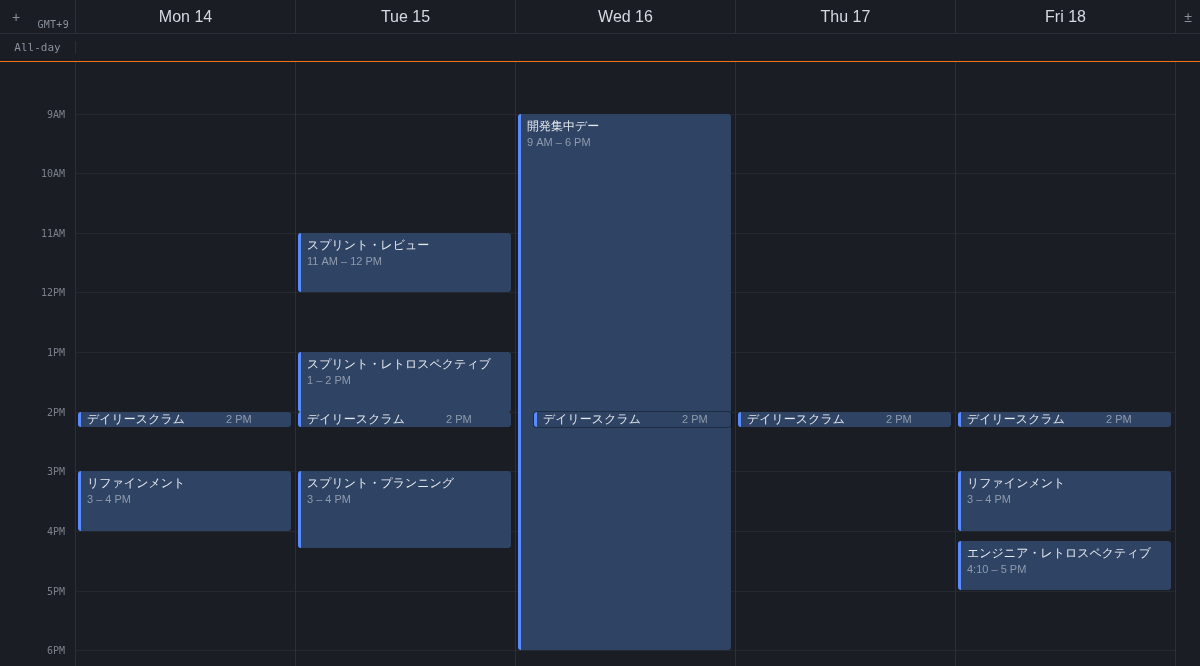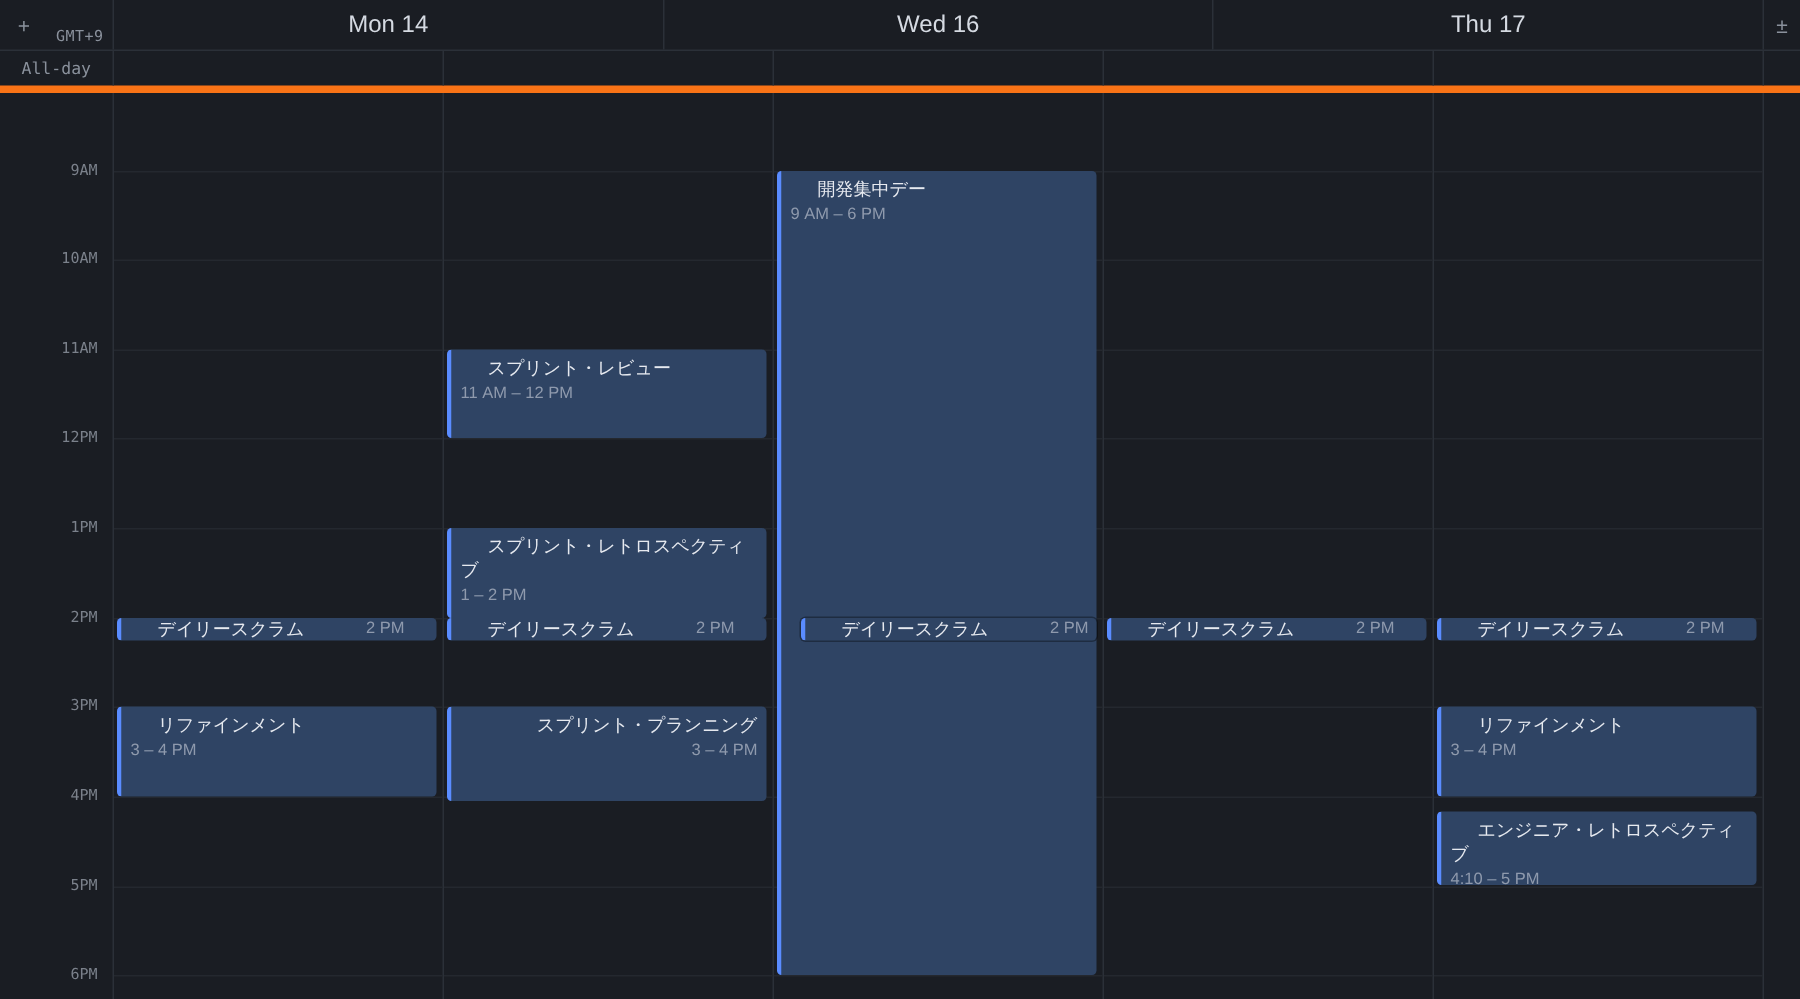--- a/index.html
+++ b/index.html
@@ -9,59 +9,61 @@
   
   .header-row { display: flex; height: 34px; border-bottom: 1px solid #2b3038; }
   .gutter-head { width: 76px; display: flex; align-items: center; justify-content: space-between; padding: 0 6px 0 8px; border-right: 1px solid #2b3038; }
   .gutter-head .plus { width: 16px; height: 16px; display:flex; align-items:center; justify-content:center; color:#8a919c; font-size:14px; cursor:pointer; }
   .gutter-head .tz { font-size: 10px; color: #8a919c; font-family: ui-monospace, Menlo, monospace; letter-spacing: .3px; margin-top: 16px; }
   .day-head { flex: 1 1 0; display:flex; align-items:center; justify-content:center; font-size: 16px; color:#d5dae2; border-right: 1px solid #2b3038; }
   .day-head:last-child { border-right: none; }
   .head-tail { width: 24px; display:flex; align-items:center; justify-content:center; color:#8a919c; font-size:14px; }
 
   
-  .allday-row { display:flex; height: 28px; border-bottom: 5px solid #f97316; }
+  .allday-row { display:flex; height: 28px; border-bottom: 1px solid #f97316; align-items: center; }
   .allday-label { width:76px; display:flex; align-items:center; justify-content:center; font-size:11px; color:#8a919c; font-family: ui-monospace, Menlo, monospace; border-right:1px solid #2b3038; }
   .allday-cell { flex:1 1 0; border-right:1px solid #2b3038; }
   .allday-cell:last-child { border-right:none; }
   .allday-tail { width:24px; }
 
   
   .body-row { flex:1 1 auto; display:flex; position:relative; }
   .time-gutter { width:76px; position:relative; border-right:1px solid #2b3038; }
   .day-col { flex:1 1 0; position:relative; border-right:1px solid #2b3038; }
   .day-col:last-of-type { border-right:none; }
   .body-tail { width:24px; }
 
   .hour-line { position:absolute; left:0; right:0; border-top:1px solid #24282f; }
   .hour-label { position:absolute; right:10px; transform:translateY(-50%); font-size:10px; color:#7b818b; font-family: ui-monospace, Menlo, monospace; }
 
   
   .event { position:absolute; left:2px; right:4px; background:#2f4464; border-left:3px solid #5a8cff; border-radius:3px; padding:4px 6px 4px 6px; overflow:hidden; cursor:pointer; font-size:12px; line-height:1.35; }
   .event.short { display:flex; align-items:center; gap:5px; padding:0 6px; white-space:nowrap; }
-  .event .title { color:#e6e9ef; font-weight:500;margin-left:18px; }
+  .event .title { color:#e6e9ef; font-weight:500; }
   .event .time  { color:#8f9aad; font-size:11px; }
   .event.short .title { font-size:12px; }
   .event.short .time  { font-size:11px;margin-left:36px; }
 
   .event.overlay { left:18px; right:4px; box-shadow: 0 0 0 1px rgba(0,0,0,.35); }
 </style>
 </head>
 <body>
 
 <div class="calendar">
 
   <div class="header-row">
     <div class="gutter-head">
       <span class="plus">+</span>
       <span class="tz">GMT+9</span>
     </div>
     <div class="day-head">Mon 14</div>
+    <div class="day-head">Tue 15</div>
     <div class="day-head">Wed 16</div>
     <div class="day-head">Thu 17</div>
+    <div class="day-head">Fri 18</div>
     <div class="head-tail">±</div>
   </div>
 
   <div class="allday-row">
     <div class="allday-label">All-day</div>
     <div class="allday-cell"></div>
     <div class="allday-cell"></div>
     <div class="allday-cell"></div>
     <div class="allday-cell"></div>
     <div class="allday-cell"></div>
@@ -108,21 +110,21 @@
         <div class="hour-line" style="top: 409.289px;"></div>
         <div class="hour-line" style="top: 468.895px;"></div>
         <div class="hour-line" style="top: 528.5px;"></div>
         <div class="hour-line" style="top: 588.105px;"></div>
         <div class="event" style="top: 170.868px; height: 59.6053px;"><span class="title">スプリント・レビュー</span><br><span class="time">11 AM – 12 PM</span></div>
         <div class="event" style="top: 290.079px; height: 59.6053px;"><span class="title">スプリント・レトロスペクティブ</span><br><span class="time">1 – 2 PM</span></div>
         <div class="event short" style="top: 349.684px; height: 14.9013px;">
           <span class="title">デイリースクラム</span>
           <span class="time">2 PM</span>
         </div>
-        <div class="event" style="top: 409.289px; height: 63px; text-align: right;"><span class="title">スプリント・プランニング</span><br><span class="time">3 – 4 PM</span></div>
+        <div class="event" style="top: 409.289px; height: 77px;"><span class="title">スプリント・プランニング</span><br><span class="time">3 – 4 PM</span></div>
       </div>
     <div class="day-col" id="col-wed">
         <div class="hour-line" style="top: 51.6579px;"></div>
         <div class="hour-line" style="top: 111.263px;"></div>
         <div class="hour-line" style="top: 170.868px;"></div>
         <div class="hour-line" style="top: 230.474px;"></div>
         <div class="hour-line" style="top: 290.079px;"></div>
         <div class="hour-line" style="top: 349.684px;"></div>
         <div class="hour-line" style="top: 409.289px;"></div>
         <div class="hour-line" style="top: 468.895px;"></div>

